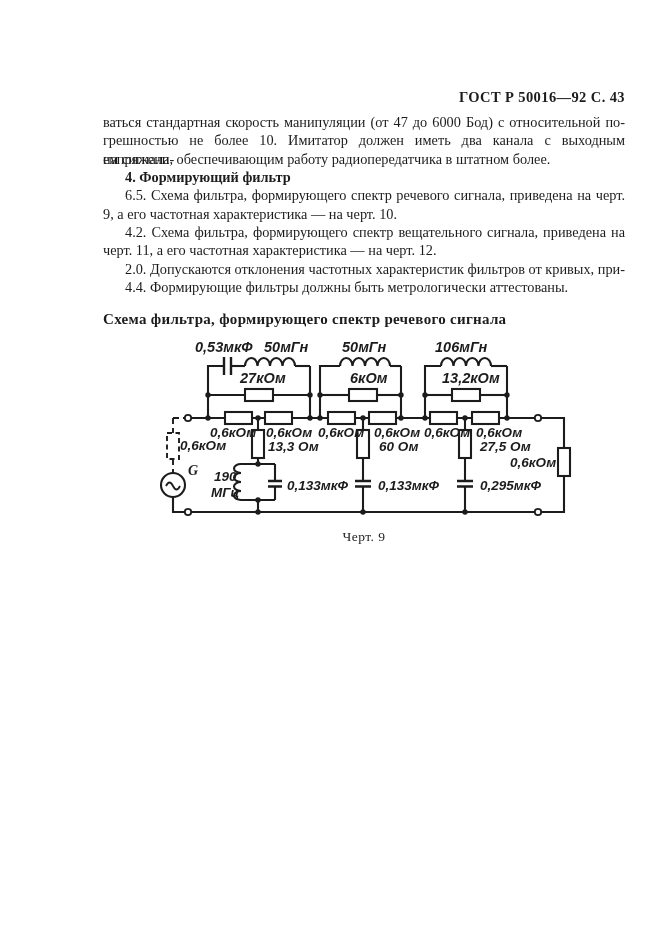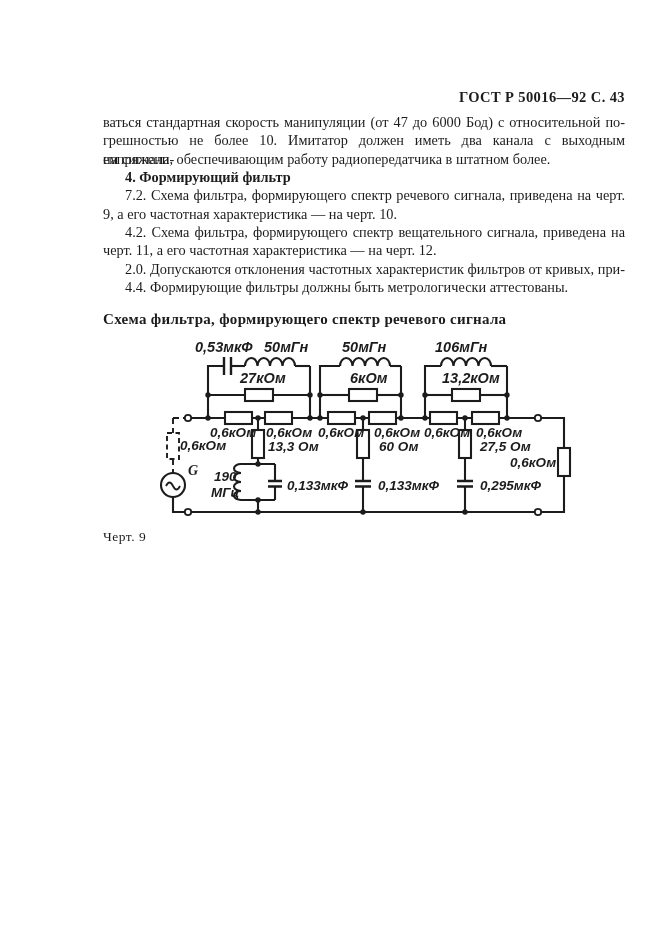--- a/index.html
+++ b/index.html
@@ -14,21 +14,21 @@
   .ln{height:18.35px;line-height:18.35px;font-size:14.3px;
       text-align:justify;text-align-last:justify;white-space:normal;}
   .ln.el{text-align:left;text-align-last:left;}
   .ln.ind{padding-left:22px;}
   .ln.bold{font-weight:bold;}
 
   .figtitle{position:absolute;left:75px;top:311px;width:522px;
             text-align:left;font-weight:bold;font-size:15px;
             letter-spacing:.3px;}
   .caption{position:absolute;left:75px;top:529px;width:522px;
-           font-size:13.5px;letter-spacing:.5px;}
+           text-align:center;font-size:13.5px;letter-spacing:.5px;}
 
   svg.schem{position:absolute;left:0;top:330px;}
   .w{stroke:#1c1c1c;stroke-width:2.1;fill:none;}
   .wd{stroke:#1c1c1c;stroke-width:1.9;fill:none;stroke-dasharray:6 4;}
   .bx{stroke:#1c1c1c;stroke-width:2.1;fill:#ffffff;}
   .bxd{stroke:#1c1c1c;stroke-width:1.9;fill:#ffffff;stroke-dasharray:5 3.5;}
   .pl{stroke:#1c1c1c;stroke-width:2.4;fill:none;}
   .term{stroke:#1c1c1c;stroke-width:1.8;fill:#ffffff;}
   .dot{fill:#1c1c1c;stroke:none;}
   .lt{font:italic bold 14.5px "Liberation Sans", sans-serif;fill:#1c1c1c;}
@@ -40,21 +40,21 @@
 
 <div class="page">
 
   <div class="header">ГОСТ Р 50016—92 С. 43</div>
 
   <div class="textblock">
     <div class="ln">ваться стандартная скорость манипуляции (от 47 до 6000 Бод) с относительной по-</div>
     <div class="ln">грешностью не более 10. Имитатор должен иметь два канала с выходным напряжени-</div>
     <div class="ln el">ем сигнала, обеспечивающим работу радиопередатчика в штатном более.</div>
     <div class="ln el ind bold">4. Формирующий фильтр</div>
-    <div class="ln ind">7.2. Схема фильтра, формирующего спектр речевого сигнала, приведена на черт.</div>
+    <div class="ln ind">6.5. Схема фильтра, формирующего спектр речевого сигнала, приведена на черт.</div>
     <div class="ln el">9, а его частотная характеристика — на черт. 10.</div>
     <div class="ln ind">4.2. Схема фильтра, формирующего спектр вещательного сигнала, приведена на</div>
     <div class="ln el">черт. 11, а его частотная характеристика — на черт. 12.</div>
     <div class="ln ind">2.0. Допускаются отклонения частотных характеристик фильтров от кривых, при-</div>
     <div class="ln el ind">4.4. Формирующие фильтры должны быть метрологически аттестованы.</div>
   </div>
 
   <div class="figtitle">Схема фильтра, формирующего спектр речевого сигнала</div>
 
   <svg class="schem" width="661" height="230" viewBox="0 330 661 230">

